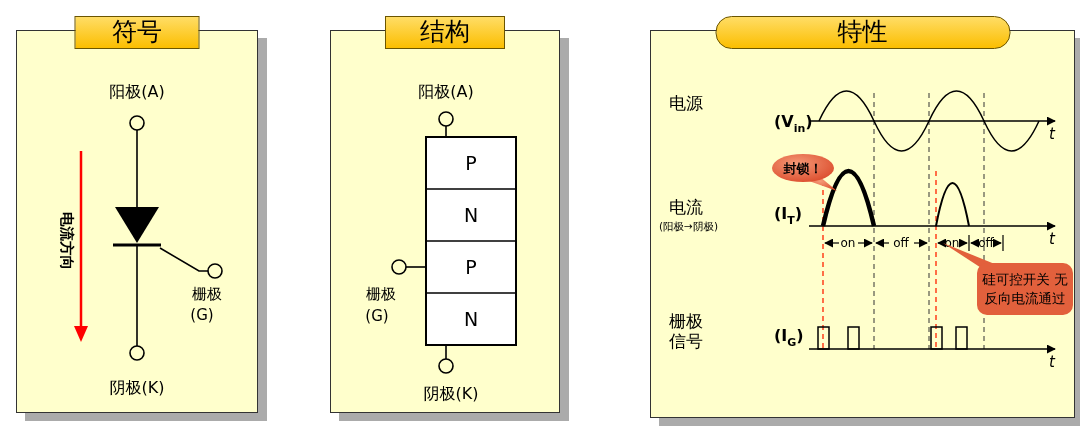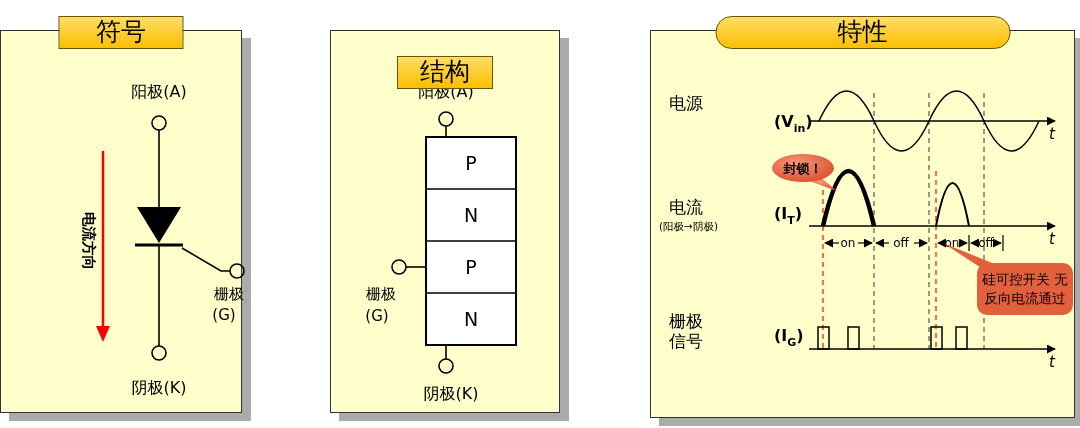--- a/index.html
+++ b/index.html
@@ -27,21 +27,21 @@
     z-index:2;
   }
   svg { display:block; }
   svg text { font-family:"DejaVu Sans", sans-serif; fill:#000; }
 </style>
 </head>
 <body>
 
 <div class="stage">
 
-  <div class="panel" style="left:0; top:30px; width:242px; height:383px;padding-left:38px;">
+  <div class="panel" style="left:16px; top:30px; width:242px; height:383px;">
     <div class="title-box" style="width:125px;">
       <span>符号</span>
     </div>
     <svg width="242" height="383" viewBox="0 0 242 383">
       <text x="120" y="66" text-anchor="middle" font-size="16">阳极(A)</text>
 
       <g stroke="#000" fill="none" stroke-width="1.6">
         <circle cx="120" cy="92" r="7"></circle>
         <line x1="120" y1="99" x2="120" y2="176"></line>
         <polygon points="98,176 142,176 120,212" fill="#000" stroke="none"></polygon>
@@ -58,21 +58,21 @@
 
       <g>
         <line x1="64" y1="120" x2="64" y2="297" stroke="#FF0000" stroke-width="2.5"></line>
         <polygon points="57,295 71,295 64,311" fill="#FF0000"></polygon>
       </g>
       <text x="45" y="210" text-anchor="middle" font-size="14.5" fill="#FF0000" font-weight="bold" transform="rotate(90 45 210)">电流方向</text>
     </svg>
   </div>
 
   <div class="panel" style="left:330px; top:30px; width:230px; height:383px;">
-    <div class="title-box" style="width:96px;margin-top:40px;">
+    <div class="title-box" style="width:120px;">
       <span>结构</span>
     </div>
     <svg width="230" height="383" viewBox="0 0 230 383">
       <text x="115" y="66" text-anchor="middle" font-size="16">阳极(A)</text>
 
       <g stroke="#000">
         <circle cx="115" cy="88" r="7" fill="none" stroke-width="1.6"></circle>
         <line x1="115" y1="95" x2="115" y2="106" stroke-width="1.6"></line>
         <rect x="95" y="106" width="90" height="208" fill="#FFFFFF" stroke-width="2"></rect>
         <line x1="95" y1="158" x2="185" y2="158" stroke-width="1.5"></line>

